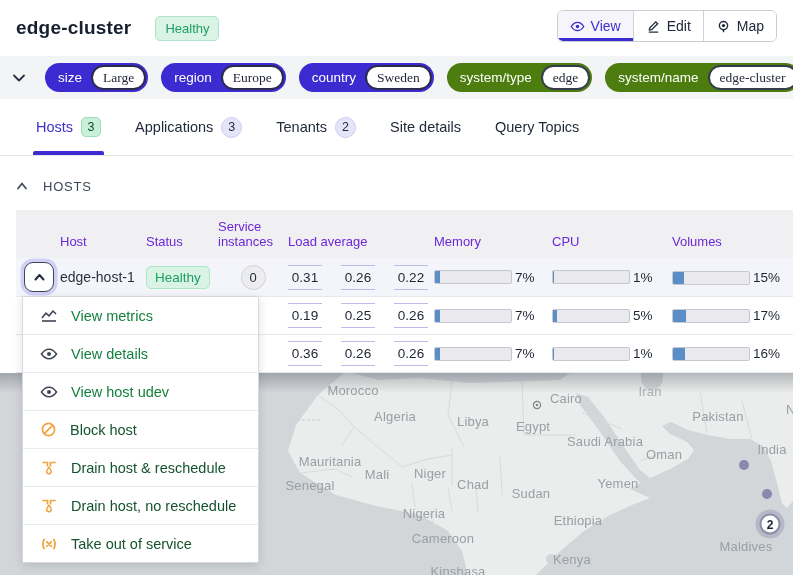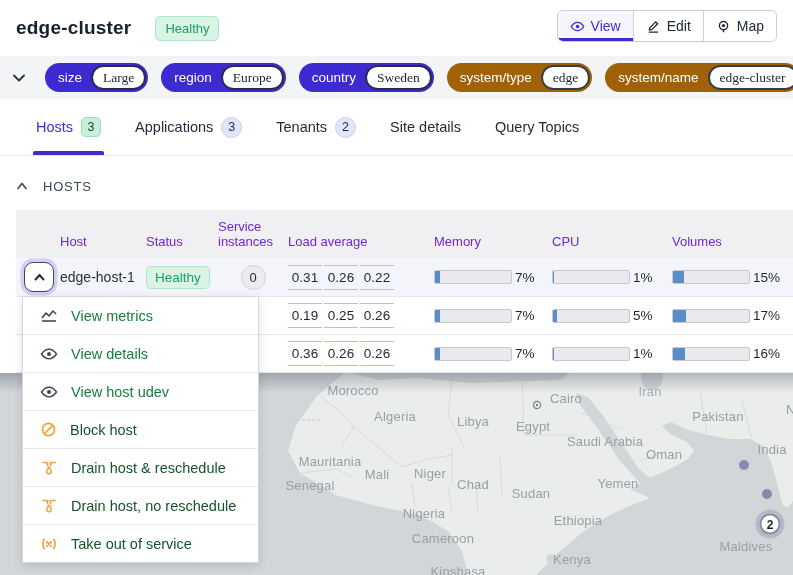--- a/index.html
+++ b/index.html
@@ -18,21 +18,21 @@
   .seg { display:flex; align-items:center; gap:6px; padding:0 12px; font-size:14px; font-weight:500; color:#20293a; background:#fff; border:none; cursor:pointer; font-family:inherit; }
   .seg + .seg { border-left:1px solid #cfd2d8; }
   .seg.active { color:#3b2fd0; background:#f5f5fb; box-shadow:inset 0 -3px 0 #3b2bd1; }
   .seg svg { display:block; }
 
   
   .pillbar { position:absolute; top:56px; left:0; width:793px; height:43px; background:#f3f4f6; display:flex; align-items:center; padding-left:12px; gap:13px; }
   .collapse-btn { width:22px; height:22px; border:none; background:transparent; display:flex; align-items:center; justify-content:center; cursor:pointer; margin-right:6px; }
   .pill { display:inline-flex; align-items:center; height:29px; border-radius:15px; padding:0 2px 0 13px; font-size:13.5px; color:#fff; white-space:nowrap; }
   .pill.indigo { background:#3b2bd1; }
-  .pill.slate  { background:#a16207; }
+  .pill.slate  { background:#4d7c0f; }
   .pill-key { margin-right:9px; }
   .pill-val { background:#fff; border:2px solid #2b2a4e; border-radius:13px; height:25px; display:flex; align-items:center; padding:0 10px; color:#1d2433;font-family:Liberation Serif, serif; }
   .pill.slate .pill-val { border-color:#363d4a; }
 
   
   .tabs { position:absolute; top:99px; left:0; width:793px; height:57px; border-bottom:1px solid #e4e6ea; display:flex; align-items:stretch; padding-left:33px; gap:28px; background:#fff; }
   .tab { position:relative; display:flex; align-items:center; gap:8px; font-size:14.5px; color:#222b3a; padding:0 3px; cursor:pointer; }
   .tab.active { color:#3d30cb; }
   .tab.active::after { content:""; position:absolute; left:0; right:0; bottom:0; height:4px; background:#3b2bd1; border-radius:2px 2px 0 0; }
   .tab-badge-green { min-width:20px; height:20px; border-radius:5px; background:#c8efd8; border:1px solid #9edcba; color:#0f4c38; font-size:12.5px; display:flex; align-items:center; justify-content:center; padding:0 5px; }
@@ -43,22 +43,22 @@
   .hosts-title { font-size:13px; font-weight:500; letter-spacing:.8px; color:#3c4656; }
 
   
   .table { position:absolute; top:210px; left:16px; width:777px; }
   .thead { background:#f0f0f3; height:48px; display:flex; align-items:flex-end; padding-bottom:8px; }
   .th { font-size:13px; font-weight:500; color:#6d28d9; line-height:1.15; }
   .trow { display:flex; align-items:center; height:39px; border-bottom:1px solid #e7e8ec; background:#fff; }
   .trow.hl { background:#f4f5fa; }
   .col-exp{width:44px; display:flex; justify-content:flex-start; padding-left:8px;}
   .col-host{width:86px;} .col-status{width:72px;} .col-si{width:70px; display:flex; justify-content:center;}
-  .col-load{width:146px; display:flex; gap:2px;} .col-mem{width:118px; display:flex; align-items:center;}
-  .col-cpu{width:120px; display:flex; align-items:center;} .col-vol{width:120px; display:flex; align-items:center;}
+  .col-load{width:146px; display:flex; gap:19px;} .col-mem{width:118px; display:flex; align-items:center;}
+  .col-cpu{width:120px; display:flex; align-items:center;} .col-vol{width:120px; display:flex; align-items:flex-end;}
   .host-name { font-size:14px; color:#28303f; }
   .status-badge { font-size:13.5px; font-weight:500; color:#1f9d63; background:#d9f3e5; border:1px solid #aee5c8; border-radius:5px; padding:3px 8px; display:inline-block; }
   .si-badge { width:25px; height:25px; border-radius:50%; background:#ededf0; border:1px solid #d2d2d9; color:#232c3c; font-size:13px; display:flex; align-items:center; justify-content:center; }
   .lv { width:34px; text-align:center; padding:4px 0; border-top:1px solid #bcbbe9; border-bottom:1px solid #bcbbe9; font-size:13.5px; color:#1d2433; }
   .track { width:78px; height:14px; background:#e9e9ee; border:1px solid #c7c7d0; border-radius:2px; overflow:hidden; }
   .fill { height:100%; background:#5b8ec8; }
   .pct { font-size:13.5px; color:#1d2433; margin-left:3px; }
   .exp-btn { width:30px; height:30px; border-radius:9px; border:1.5px solid #3f4556; background:#fff; display:flex; align-items:center; justify-content:center; cursor:pointer; box-shadow:0 0 0 3.5px #d3d0f5; }
 
   

